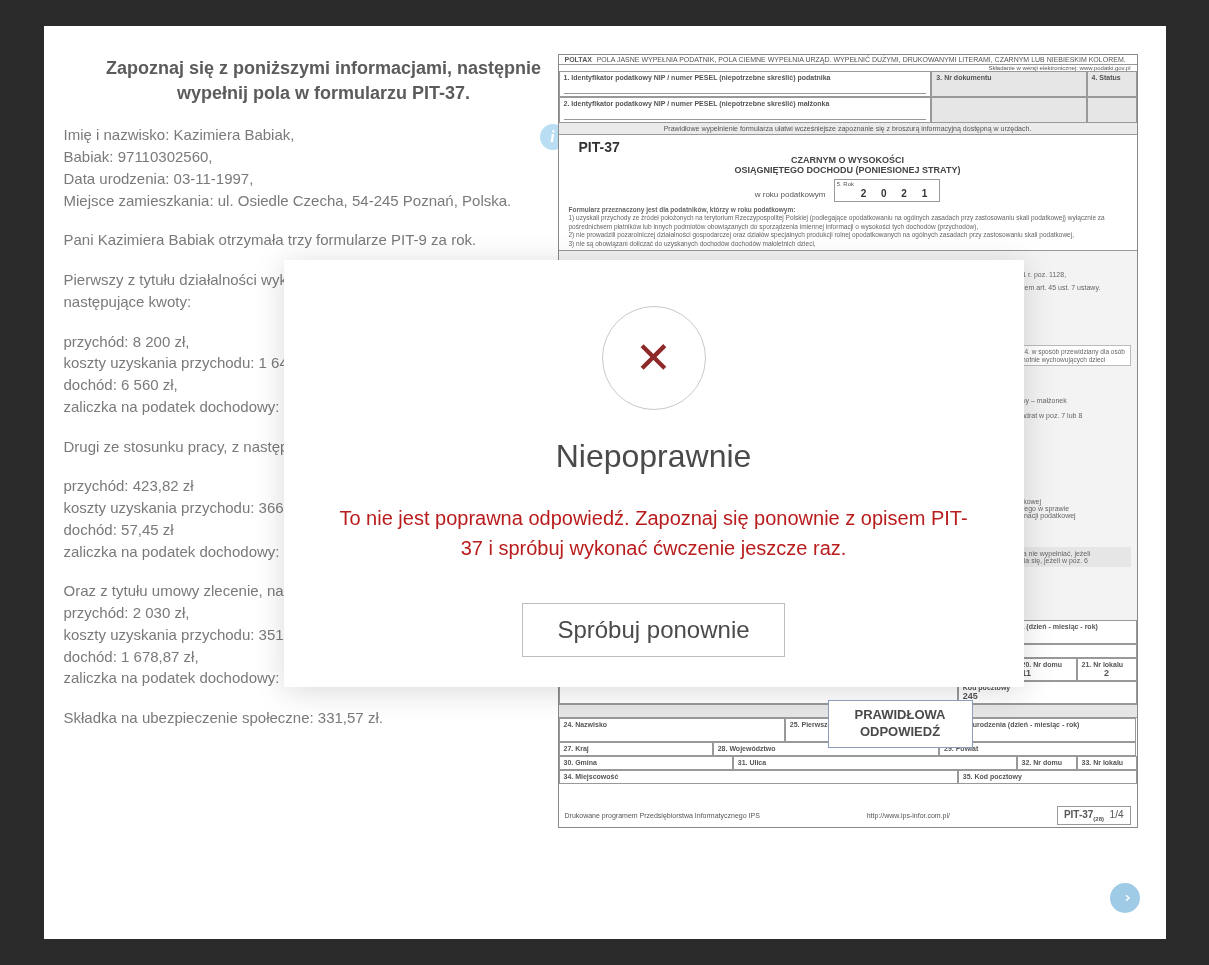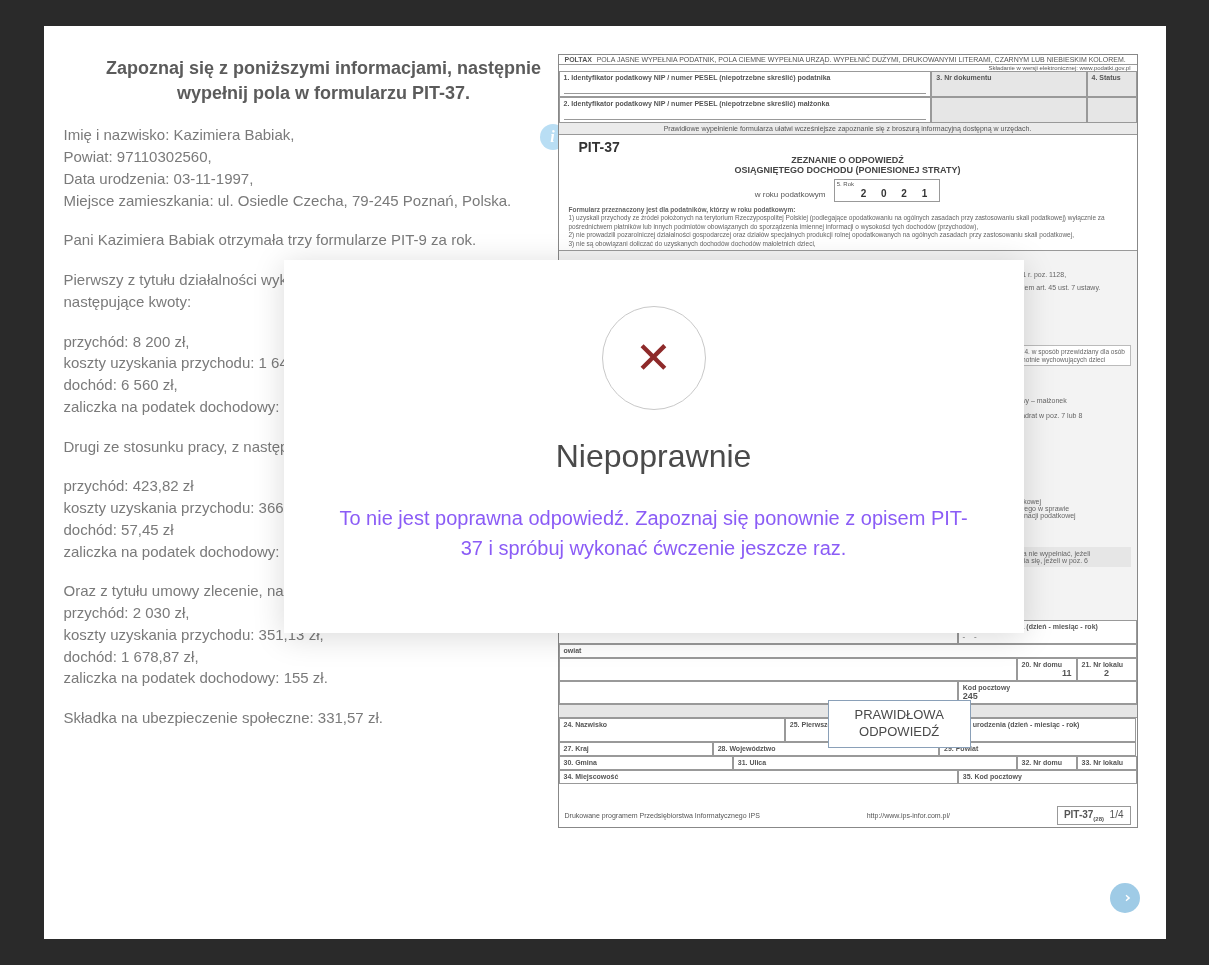--- a/index.html
+++ b/index.html
@@ -155,21 +155,21 @@
     line-height: 1;
   }
   .modal h2 {
     font-size: 32px;
     font-weight: 400;
     color: #4a4a4a;
     margin: 0 0 28px 0;
   }
   .modal p.msg {
     font-size: 20px;
-    color: #8b5cf6;
+    color: #b91c1c;
     line-height: 1.5;
     margin: 0 0 40px 0;
     padding: 0 20px;
   }
   .modal .retry {
     display: inline-block;
     border: 1px solid #bdbdbd;
     background: #fff;
     color: #4a4a4a;
     font-size: 24px;
@@ -177,21 +177,21 @@
     cursor: pointer;
   }
   .answer-wrap {
     position: absolute;
     left: 784px;
     top: 674px;
     border: 1px solid #8aa0b8;
     background: #fff;
     color: #4a4a4a;
     font-size: 13px;
-    font-weight: 400;
+    font-weight: 700;
     text-align: center;
     padding: 6px 26px;
     line-height: 1.3;
     cursor: pointer;
   }
   .nav-arrow {
     position: absolute;
     right: 26px;
     bottom: 26px;
     width: 30px; height: 30px;
@@ -208,23 +208,23 @@
 <body>
 
 <div class="page">
   <div class="sheet">
 
     <div class="left-col">
       <div class="left-title">Zapoznaj się z poniższymi informacjami, następnie wypełnij pola w formularzu PIT-37.</div>
       <div class="info-icon">i</div>
       <div class="left-body">
         <p class="tight">Imię i nazwisko: Kazimiera Babiak,</p>
-        <p class="tight">Powiat: 97110302560,</p>
+        <p class="tight">Babiak: 97110302560,</p>
         <p class="tight">Data urodzenia: 03-11-1997,</p>
-        <p>Miejsce zamieszkania: ul. Osiedle Czecha, 79-245 Poznań, Polska.</p>
+        <p>Miejsce zamieszkania: ul. Osiedle Czecha, 54-245 Poznań, Polska.</p>
 
         <p>Pani Kazimiera Babiak otrzymała trzy formularze PIT-9 za rok.</p>
         <p>Pierwszy z tytułu działalności wykonywanej osobiście, w którym wykazano następujące kwoty:</p>
 
         <p class="tight">przychód: 8 200 zł,</p>
         <p class="tight">koszty uzyskania przychodu: 1 640 zł,</p>
         <p class="tight">dochód: 6 560 zł,</p>
         <p>zaliczka na podatek dochodowy: 558 zł.</p>
 
         <p>Drugi ze stosunku pracy, z następującymi wartościami:</p>
@@ -260,21 +260,21 @@
         <div class="row">
           <div class="cell" style="flex:3"><span>2. Identyfikator podatkowy NIP / numer PESEL (niepotrzebne skreślić) małżonka</span><div class="val-line"></div></div>
           <div class="cell dark" style="flex:1.2"></div>
           <div class="cell dark" style="width:50px"></div>
         </div>
 
         <div class="hdr">Prawidłowe wypełnienie formularza ułatwi wcześniejsze zapoznanie się z broszurą informacyjną dostępną w urzędach.</div>
 
         <div class="pit-title">
           <div class="pit-big">PIT-37</div>
-          <div class="pit-sub">ZEZNANIE O ODPOWIEDŹ</div>
+          <div class="pit-sub">CZARNYM O WYSOKOŚCI</div>
           <div class="pit-sub">OSIĄGNIĘTEGO DOCHODU (PONIESIONEJ STRATY)</div>
           <div style="margin-top:4px">
             <span class="pit-small">w roku podatkowym</span>
             <span style="display:inline-block;border:1px solid #999;padding:1px 2px;margin-left:6px;text-align:left">
               <div style="font-size:6px">5. Rok</div>
               <div class="year-box" style="border:none">2 0 2 1</div>
             </span>
           </div>
         </div>
 
@@ -313,21 +313,21 @@
           <div class="cell" style="flex:3;border-left:none"></div>
           <div class="cell" style="flex:1.3"><span>14. Data urodzenia (dzień - miesiąc - rok)</span><div style="font-size:8px;color:#999;padding-top:2px">- &nbsp;&nbsp; - </div></div>
         </div>
         <div class="row">
           <div class="cell" style="flex:4">owiat</div>
         </div>
         <div class="row">
           <div class="cell" style="flex:3"></div>
           <div class="cell" style="width:60px">
               <div>20. Nr domu</div>
-              <div style="font-size:9px;text-align:right">11</div>
+              <div style="font-size:9px;text-align:left">11</div>
             </div>
           <div class="cell" style="width:60px">
               <div>21. Nr lokalu</div>
               <div style="font-size:9px;text-align:center">2</div>
             </div>
         </div>
         <div class="row">
           <div class="cell" style="flex:3"></div>
           <div class="cell" style="flex:1.3">
               <div>Kod pocztowy</div>
@@ -369,20 +369,21 @@
         </div>
       </div>
     </div>
 
     <div class="modal">
       <div class="circle">
         <span class="x-mark">✕</span>
       </div>
       <h2>Niepoprawnie</h2>
       <p class="msg">To nie jest poprawna odpowiedź. Zapoznaj się ponownie z opisem PIT-37 i spróbuj wykonać ćwczenie jeszcze raz.</p>
+      <button class="retry">Spróbuj ponownie</button>
     </div>
 
     <div class="answer-wrap">
       <div>PRAWIDŁOWA</div>
       <div>ODPOWIEDŹ</div>
     </div>
 
     <div class="nav-arrow">
       <svg width="14" height="14" viewBox="0 0 24 24">
           <path d="M5 12h12l-4-4 1.4-1.4L21 12l-6.6 5.4L13 16l4-4H5z"></path>

